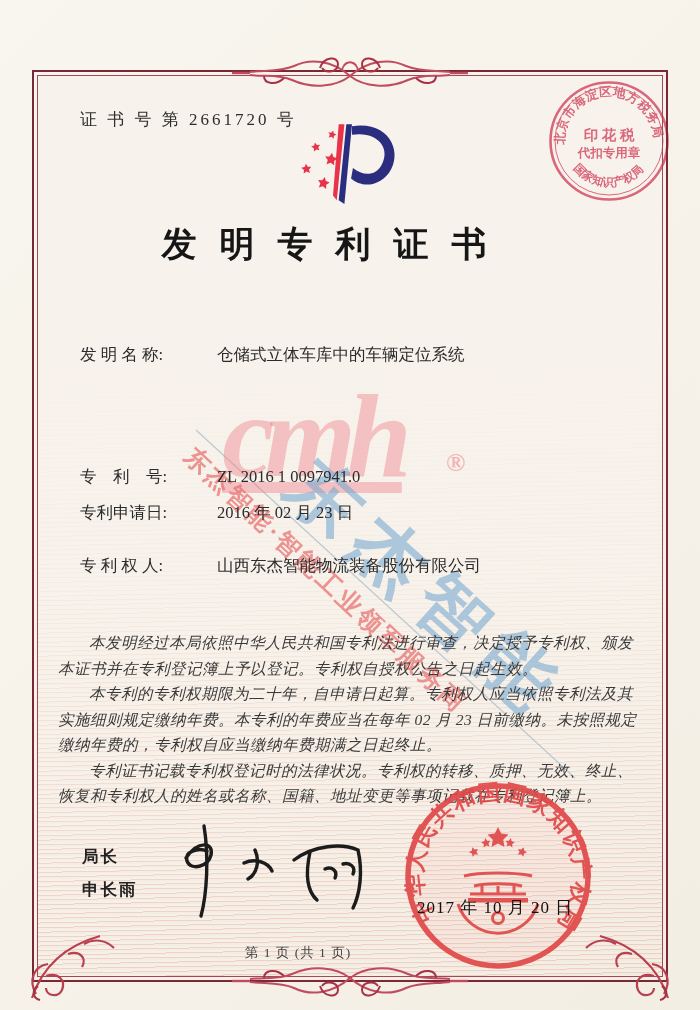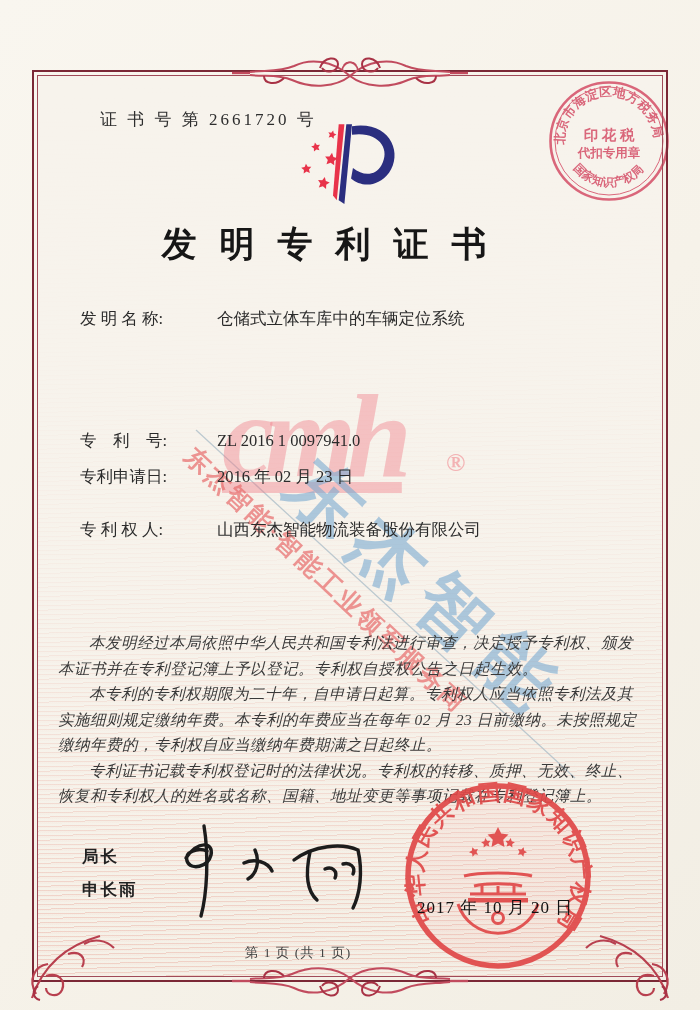--- a/index.html
+++ b/index.html
@@ -29,28 +29,28 @@
       transparent 2.6px, transparent 4.6px);
   }
   .guilloche::after {
     content:""; position:absolute; inset:0;
     background:linear-gradient(180deg,
       #f7f3ec 0%, rgba(247,243,236,0.97) 30%,
       rgba(247,243,236,0.82) 55%, rgba(247,243,236,0.45) 74%,
       rgba(247,240,232,0.10) 92%, rgba(247,238,228,0.05) 100%);
   }
   .abs { position:absolute; }
-  .cert-no { left:80px; top:108px; font-size:17px; letter-spacing:3px; color:#2e2e2e; z-index:3;margin-left:20px;}
+  .cert-no { left:80px; top:108px; font-size:17px; letter-spacing:3px; color:#2e2e2e; z-index:3;}
   .logo { left:276px; top:120px; width:152px; height:96px; z-index:3;}
   .title {
     left:0; top:221px; width:648px; text-align:center; z-index:3;
     font-size:35px; font-weight:700; letter-spacing:23px; padding-left:23px; color:#161616;
   }
   .field { left:80px; width:560px; font-size:16.5px; color:#2b2b2b; z-index:3; white-space:nowrap;}
-  .flabel { display:inline-block; min-width:112px; }
+  .flabel { display:inline-block; min-width:112px;margin-top:36px; }
   .fvalue { margin-left:25px; }
   .bodytext {
     left:58px; top:606px; width:588px; z-index:3;
     font-size:15.5px; line-height:25.5px; color:#3a3a3a; font-style:italic;margin-top:24px;
   }
   .bodytext p { text-indent:2em; letter-spacing:0.5px; }
   .officer { left:82px; z-index:3; font-family:Liberation Serif, serif;
     font-weight:700; font-size:16.5px; color:#222; letter-spacing:2px;}
   .sig { left:158px; top:818px; z-index:4; }
   .footer { left:0; top:944px; width:596px; text-align:center; font-size:13.5px;

